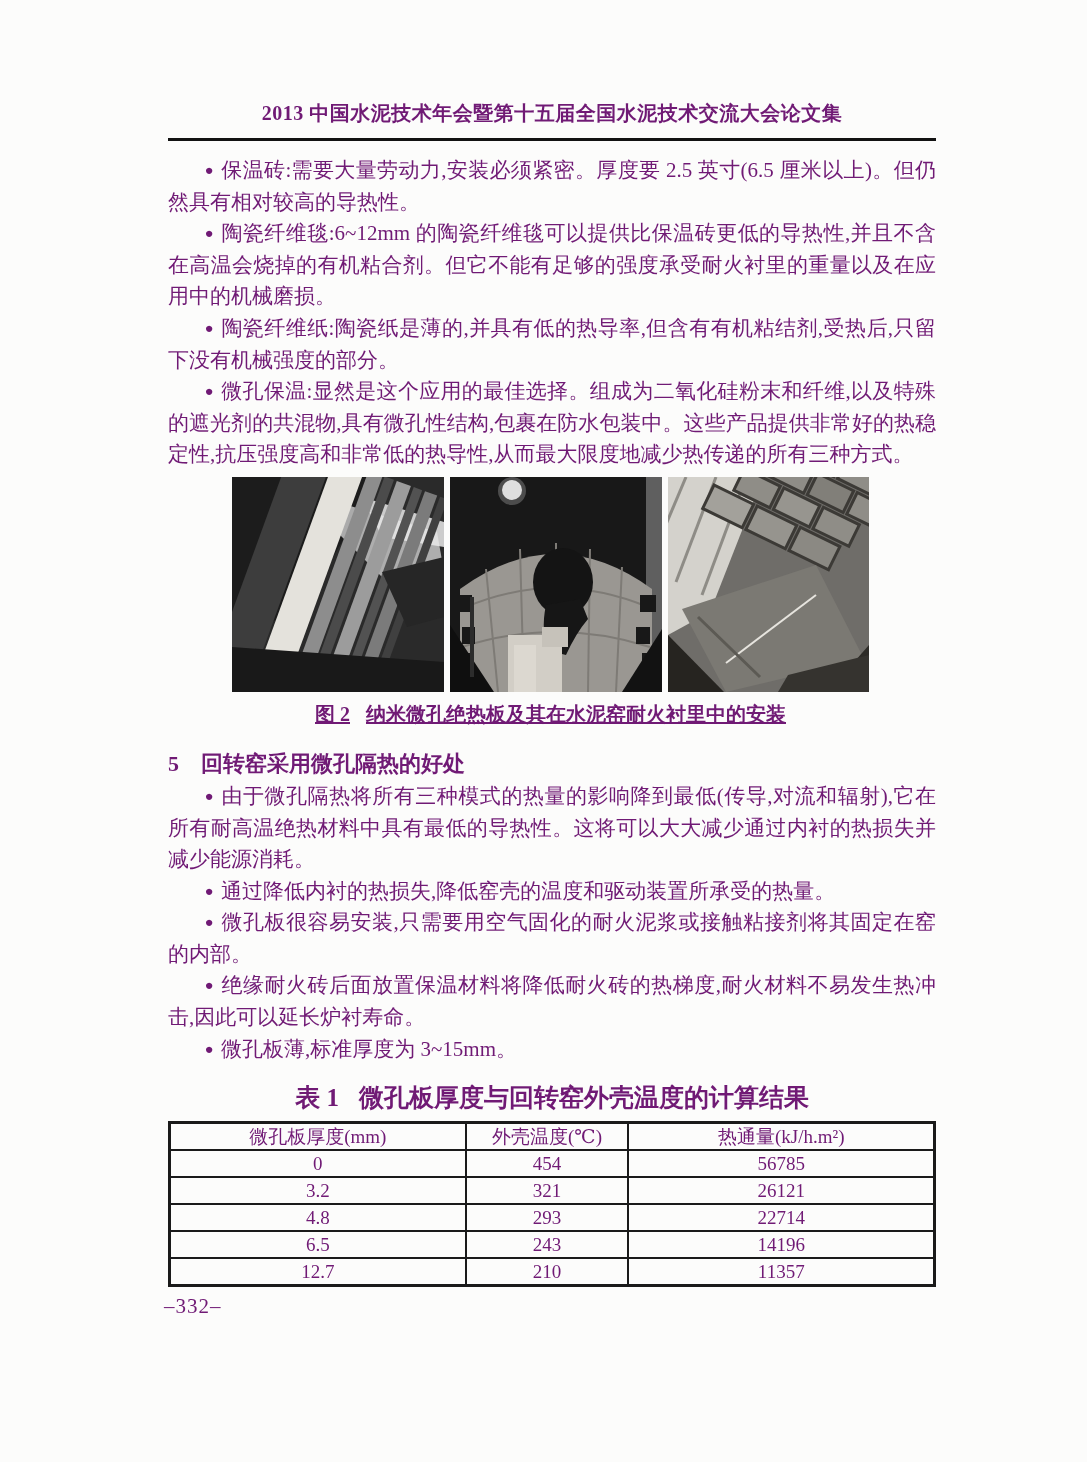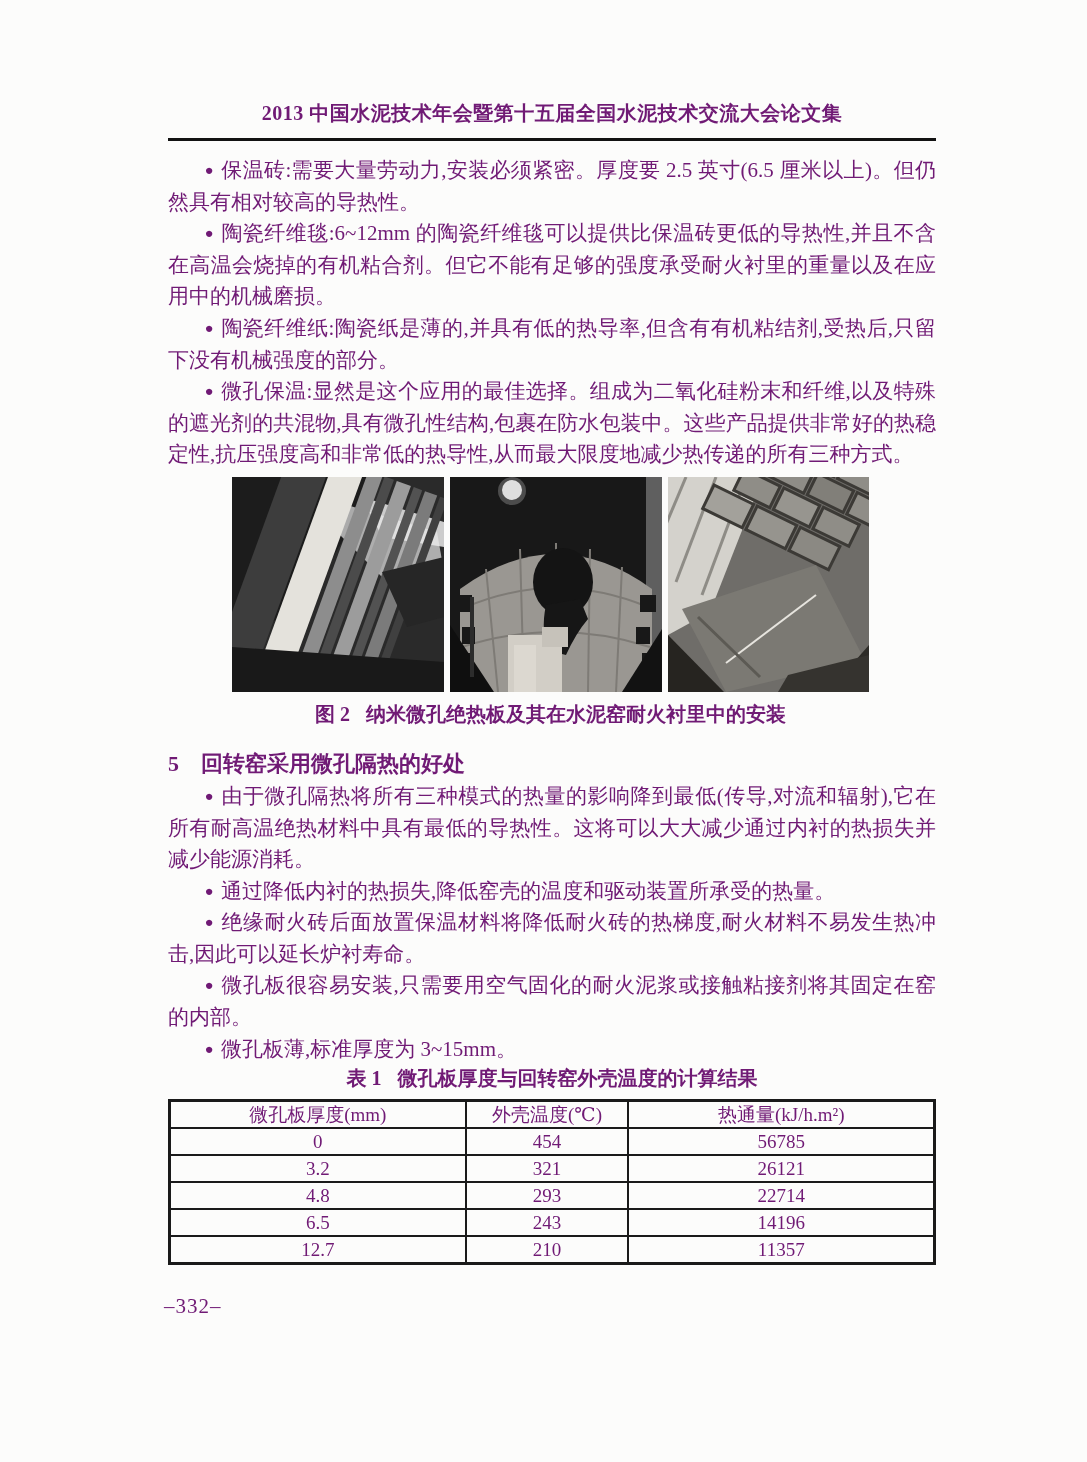--- a/index.html
+++ b/index.html
@@ -12,25 +12,25 @@
   .journal-header{margin-top:100px;text-align:center;font-size:20px;font-weight:bold;letter-spacing:.5px;}
   .header-rule{margin-top:11px;border:0;border-top:3px solid #121212;height:0;}
   .body-text{margin-top:14px;font-size:21px;line-height:31.5px;text-align:justify;}
   p.para{margin:0;text-indent:1.75em;}
   .bullet{font-size:.7em;vertical-align:.15em;margin-right:.5em;}
   .figure{margin-top:6px;margin-left:64px;width:637px;}
   .photos{display:flex;gap:6px;height:215px;}
   .photo{height:215px;overflow:hidden;background:#222;}
   .photo svg{display:block;width:100%;height:100%;}
   .ph1{width:212px;} .ph2{width:212px;} .ph3{width:201px;}
-  .figure-caption{margin-top:9px;text-align:center;font-weight:bold;font-size:20px;line-height:26px;}
+  .figure-caption{margin-top:9px;text-align:center;font-weight:bold;font-size:20px;line-height:26px;text-decoration:underline;}
   .cap-label{margin-right:.8em;}
   .section-heading{margin-top:22px;font-size:22px;font-weight:bold;line-height:30px;}
   .sec-num{margin-right:1em;}
-  .table-title{margin-bottom:7px;text-align:center;font-weight:bold;font-size:20px;}
+  .table-title{margin-top:16px;margin-bottom:7px;text-align:center;font-weight:bold;font-size:25px;}
   table.data{width:100%;border-collapse:collapse;table-layout:fixed;font-size:19px;border:3px solid #1a1a1a;}
   table.data td,table.data th{border:2px solid #1a1a1a;text-align:center;font-weight:normal;
     padding:2px 0;height:21px;line-height:21px;}
   .footer-page{position:absolute;left:164px;top:1294px;font-size:21px;letter-spacing:1px;}
 </style>
 </head>
 <body>
 
 <div class="page">
   <div class="content">
@@ -147,22 +147,22 @@
       </div>
     </div>
 
     <div class="section-heading">
       <span class="sec-num">5</span><span>回转窑采用微孔隔热的好处</span>
     </div>
 
     <div class="body-text" style="margin-top:2px;">
       <p class="para"><span class="bullet">●</span><span>由于微孔隔热将所有三种模式的热量的影响降到最低(传导,对流和辐射),它在所有耐高温绝热材料中具有最低的导热性。这将可以大大减少通过内衬的热损失并减少能源消耗。</span></p>
       <p class="para"><span class="bullet">●</span><span>通过降低内衬的热损失,降低窑壳的温度和驱动装置所承受的热量。</span></p>
+      <p class="para"><span class="bullet">●</span><span>微孔板很容易安装,只需要用空气固化的耐火泥浆或接触粘接剂将其固定在窑的内部。</span></p>
       <p class="para"><span class="bullet">●</span><span>绝缘耐火砖后面放置保温材料将降低耐火砖的热梯度,耐火材料不易发生热冲击,因此可以延长炉衬寿命。</span></p>
-      <p class="para"><span class="bullet">●</span><span>微孔板很容易安装,只需要用空气固化的耐火泥浆或接触粘接剂将其固定在窑的内部。</span></p>
       <p class="para"><span class="bullet">●</span><span>微孔板薄,标准厚度为 3~15mm。</span></p>
     </div>
 
     <div class="table-title">
       <span class="cap-label">表 1</span><span>微孔板厚度与回转窑外壳温度的计算结果</span>
     </div>
 
     <table class="data">
       <colgroup>
           <col style="width:38.7%">

